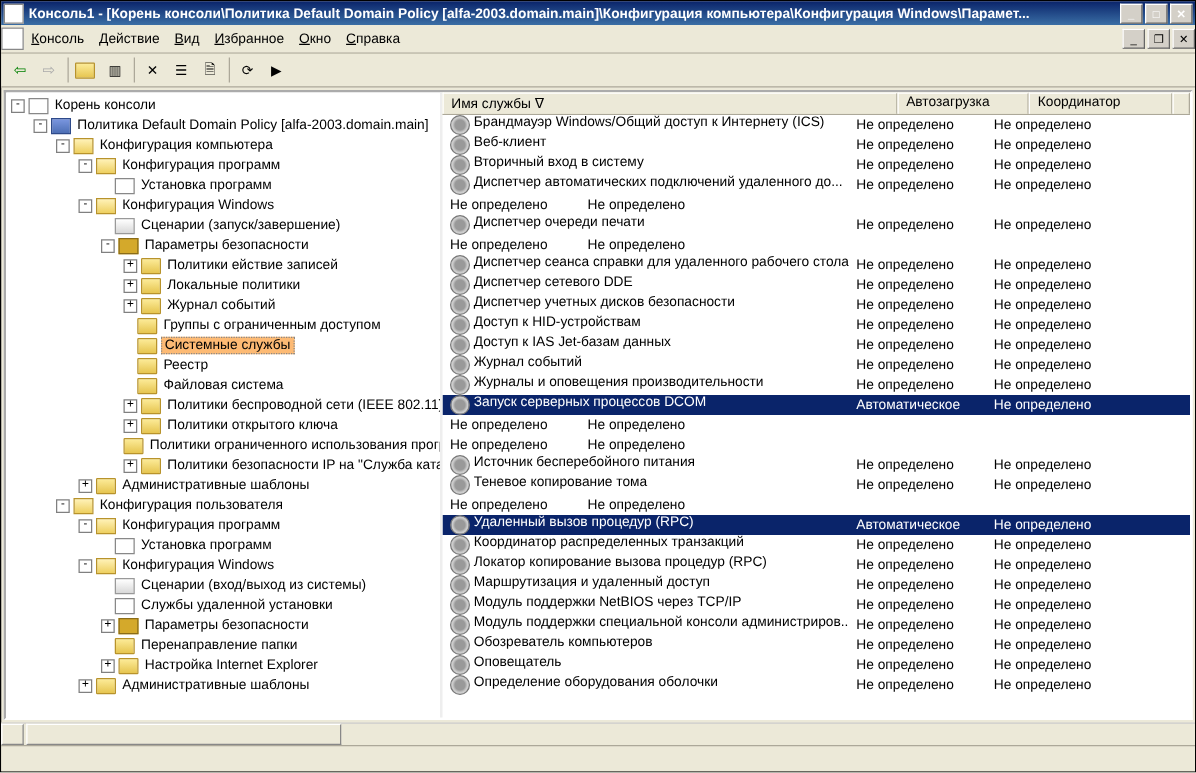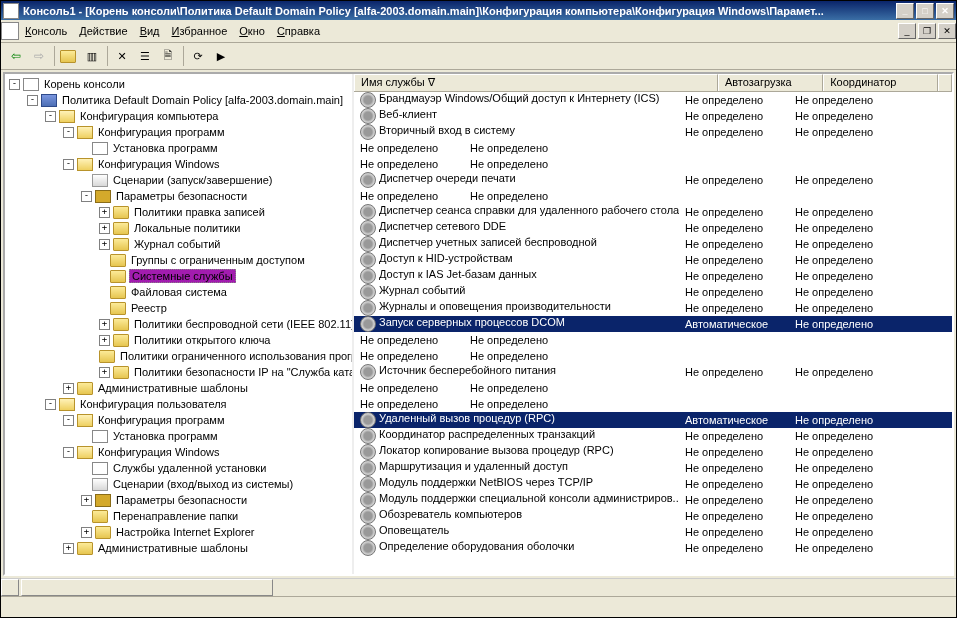--- a/index.html
+++ b/index.html
@@ -27,21 +27,21 @@
 .cell{padding:0 6px;overflow:hidden;text-overflow:ellipsis;box-sizing:border-box}
 .c0{width:325px;display:flex;}
 .c1{width:110px}
 .c2{width:120px}
 .gicon{width:16px;height:16px;margin-right:3px;flex-shrink:0;display:inline-block}
 .gear{background:radial-gradient(circle,#999 40%,#ccc 60%);border-radius:50%;border:1px solid #777;box-sizing:border-box}
 .status{height:20px;background:#ece9d8;border-top:1px solid #aca899}
 
 .node{white-space:nowrap;height:16px;display:flex;align-items:center}
 .node .lbl{padding:0 2px}
-.node.selected .lbl{background:#a21caf;border:1px dotted #888}
+.node.selected .lbl{background:#fdba74;border:1px dotted #888}
 .twist{width:9px;height:9px;border:1px solid #808080;color:#000;font-size:9px;line-height:7px;text-align:center;margin-right:3px;font-family:monospace;background:#fff;flex-shrink:0}
 .spacer{display:inline-block;flex-shrink:0}
 .ticon2{width:16px;height:13px;margin-right:3px;flex-shrink:0;display:inline-block}
 .folder{background:linear-gradient(#fceb98,#e6c550);border:1px solid #b8932b;border-radius:1px;box-sizing:border-box}
 .folderopen{background:linear-gradient(#fff2b8,#eed060);border:1px solid #b8932b;box-sizing:border-box}
 .book{background:linear-gradient(#7a96df,#4d6fb5);border:1px solid #2e4a8a;box-sizing:border-box}
 .scroll{background:linear-gradient(#fff,#d8d8d8);border:1px solid #999;box-sizing:border-box}
 .lock{background:#d4a92b;border:1px solid #8a6c18;box-sizing:border-box}
 .doc{background:#fff;border:1px solid #888;box-sizing:border-box}
 .nav{font-family:Arial;font-size:12px}
@@ -139,21 +139,21 @@
         <div class="node">
           <span class="spacer" style="width: 76px;"></span>
           <span class="twist">-</span>
           <span class="ticon2 lock"></span>
           <span class="lbl">Параметры безопасности</span>
         </div>
         <div class="node">
           <span class="spacer" style="width: 94px;"></span>
           <span class="twist">+</span>
           <span class="ticon2 folder"></span>
-          <span class="lbl">Политики правка записей</span>
+          <span class="lbl">Политики ействие записей</span>
         </div>
         <div class="node">
           <span class="spacer" style="width: 94px;"></span>
           <span class="twist">+</span>
           <span class="ticon2 folder"></span>
           <span class="lbl">Локальные политики</span>
         </div>
         <div class="node">
           <span class="spacer" style="width: 94px;"></span>
           <span class="twist">+</span>
@@ -169,27 +169,27 @@
         <div class="node selected">
           <span class="spacer" style="width: 94px;"></span>
           <span style="display: inline-block; width: 11px;"></span>
           <span class="ticon2 folder"></span>
           <span class="lbl">Системные службы</span>
         </div>
         <div class="node">
           <span class="spacer" style="width: 94px;"></span>
           <span style="display: inline-block; width: 11px;"></span>
           <span class="ticon2 folder"></span>
+          <span class="lbl">Реестр</span>
+        </div>
+        <div class="node">
+          <span class="spacer" style="width: 94px;"></span>
+          <span style="display: inline-block; width: 11px;"></span>
+          <span class="ticon2 folder"></span>
           <span class="lbl">Файловая система</span>
-        </div>
-        <div class="node">
-          <span class="spacer" style="width: 94px;"></span>
-          <span style="display: inline-block; width: 11px;"></span>
-          <span class="ticon2 folder"></span>
-          <span class="lbl">Реестр</span>
         </div>
         <div class="node">
           <span class="spacer" style="width: 94px;"></span>
           <span class="twist">+</span>
           <span class="ticon2 folder"></span>
           <span class="lbl">Политики беспроводной сети (IEEE 802.11)</span>
         </div>
         <div class="node">
           <span class="spacer" style="width: 94px;"></span>
           <span class="twist">+</span>
@@ -234,28 +234,28 @@
         </div>
         <div class="node">
           <span class="spacer" style="width: 58px;"></span>
           <span class="twist">-</span>
           <span class="ticon2 folderopen"></span>
           <span class="lbl">Конфигурация Windows</span>
         </div>
         <div class="node">
           <span class="spacer" style="width: 76px;"></span>
           <span style="display: inline-block; width: 11px;"></span>
+          <span class="ticon2 scroll"></span>
+          <span class="lbl">Сценарии (вход/выход из системы)</span>
+        </div>
+        <div class="node">
+          <span class="spacer" style="width: 76px;"></span>
+          <span style="display: inline-block; width: 11px;"></span>
           <span class="ticon2 doc"></span>
           <span class="lbl">Службы удаленной установки</span>
-        </div>
-        <div class="node">
-          <span class="spacer" style="width: 76px;"></span>
-          <span style="display: inline-block; width: 11px;"></span>
-          <span class="ticon2 scroll"></span>
-          <span class="lbl">Сценарии (вход/выход из системы)</span>
         </div>
         <div class="node">
           <span class="spacer" style="width: 76px;"></span>
           <span class="twist">+</span>
           <span class="ticon2 lock"></span>
           <span class="lbl">Параметры безопасности</span>
         </div>
         <div class="node">
           <span class="spacer" style="width: 76px;"></span>
           <span style="display: inline-block; width: 11px;"></span>
@@ -301,20 +301,24 @@
           </div>
           <div class="row">
             <div class="cell c0">
               <span class="gicon gear"></span>
               <span>Вторичный вход в систему</span>
             </div>
             <div class="cell c1">Не определено</div>
             <div class="cell c2">Не определено</div>
           </div>
           <div class="row">
+            <div class="cell c0">
+              <span class="gicon gear"></span>
+              <span>Диспетчер автоматических подключений удаленного до...</span>
+            </div>
             <div class="cell c1">Не определено</div>
             <div class="cell c2">Не определено</div>
           </div>
           <div class="row">
             <div class="cell c1">Не определено</div>
             <div class="cell c2">Не определено</div>
           </div>
           <div class="row">
             <div class="cell c0">
               <span class="gicon gear"></span>
@@ -339,21 +343,21 @@
             <div class="cell c0">
               <span class="gicon gear"></span>
               <span>Диспетчер сетевого DDE</span>
             </div>
             <div class="cell c1">Не определено</div>
             <div class="cell c2">Не определено</div>
           </div>
           <div class="row">
             <div class="cell c0">
               <span class="gicon gear"></span>
-              <span>Диспетчер учетных записей беспроводной</span>
+              <span>Диспетчер учетных дисков безопасности</span>
             </div>
             <div class="cell c1">Не определено</div>
             <div class="cell c2">Не определено</div>
           </div>
           <div class="row">
             <div class="cell c0">
               <span class="gicon gear"></span>
               <span>Доступ к HID-устройствам</span>
             </div>
             <div class="cell c1">Не определено</div>
@@ -401,20 +405,24 @@
           </div>
           <div class="row">
             <div class="cell c0">
               <span class="gicon gear"></span>
               <span>Источник бесперебойного питания</span>
             </div>
             <div class="cell c1">Не определено</div>
             <div class="cell c2">Не определено</div>
           </div>
           <div class="row">
+            <div class="cell c0">
+              <span class="gicon gear"></span>
+              <span>Теневое копирование тома</span>
+            </div>
             <div class="cell c1">Не определено</div>
             <div class="cell c2">Не определено</div>
           </div>
           <div class="row">
             <div class="cell c1">Не определено</div>
             <div class="cell c2">Не определено</div>
           </div>
           <div class="row sel">
             <div class="cell c0">
               <span class="gicon gear"></span>

